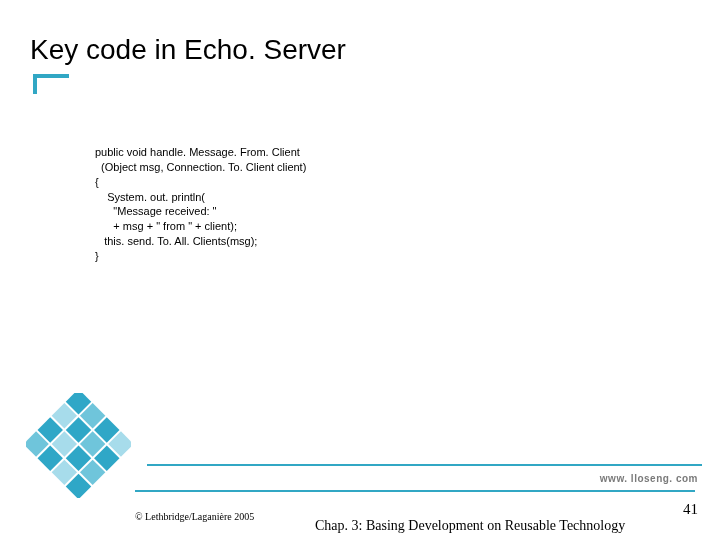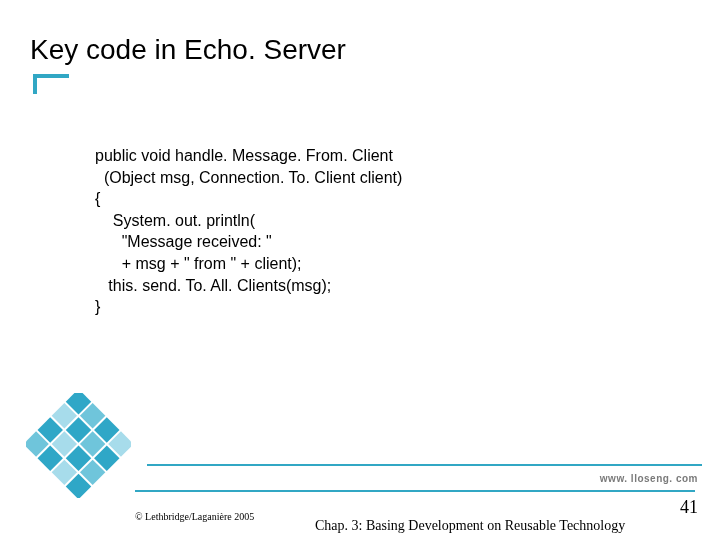--- a/index.html
+++ b/index.html
@@ -34,21 +34,21 @@
     top: 74px;
     left: 33px;
     width: 4px;
     height: 20px;
     background: #31a7c4;
   }
   .code {
     position: absolute;
     top: 145px;
     left: 95px;
-    font-size: 16px;
+    font-size: 11px;
     line-height: 1.35;
     color: #000;
     white-space: pre;
     font-family: Arial, Helvetica, sans-serif;
   }
   .decor {
     position: absolute;
     left: 26px;
     bottom: 42px;
     width: 105px;
@@ -96,21 +96,21 @@
     font-size: 14px;
     font-family: "Times New Roman", Times, serif;
     color: #000;
     text-align: left;
     line-height: 1.2;
   }
   .pagenum {
     position: absolute;
     right: 22px;
     bottom: 22px;
-    font-size: 18px;
+    font-size: 15px;
     font-family: "Times New Roman", Times, serif;
     color: #000;
   }
 </style>
 </head>
 <body>
 
 <div class="title">Key code in  Echo. Server</div>
 <div class="corner-bar"></div>
 <div class="corner-bar2"></div>

